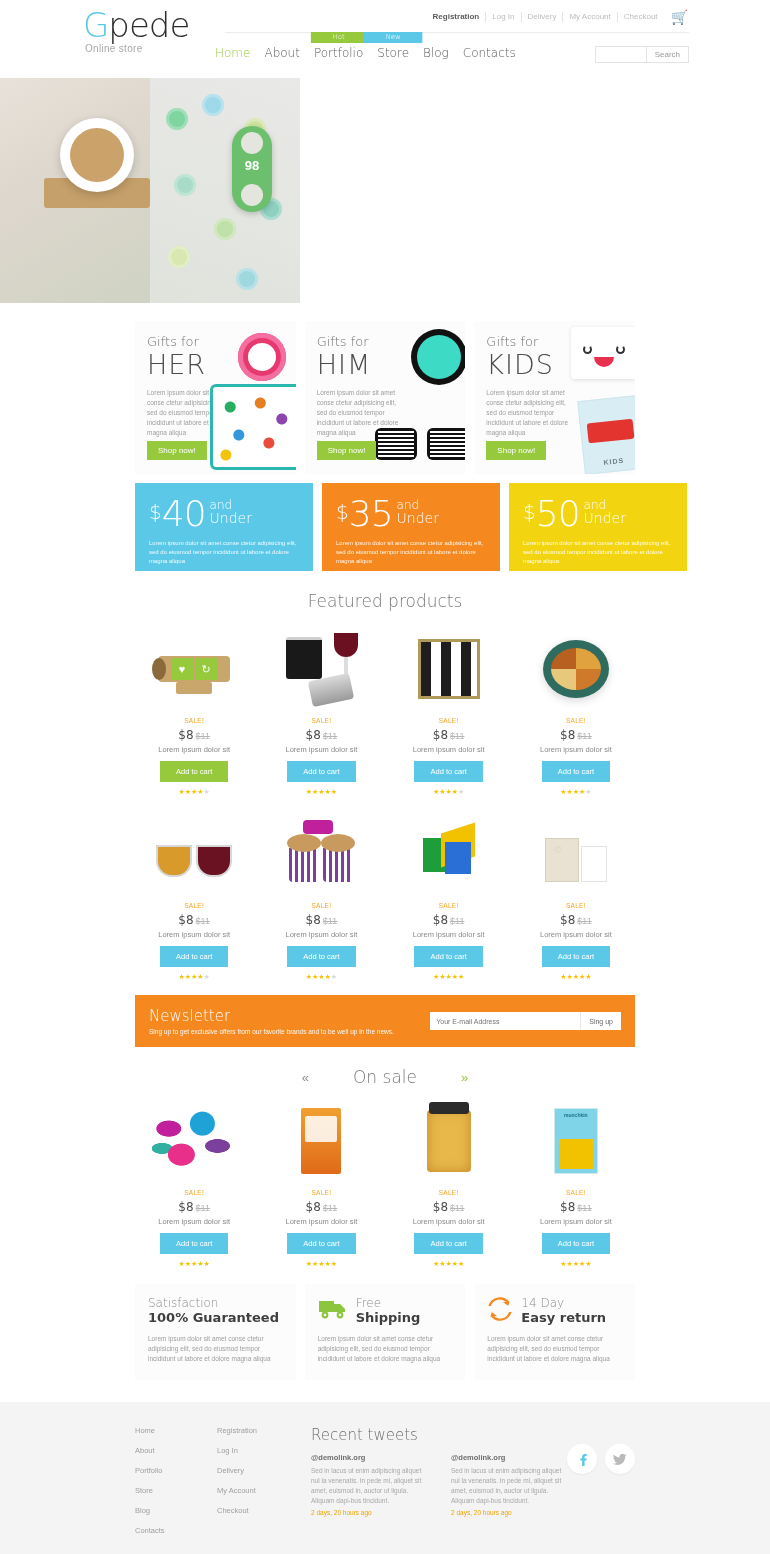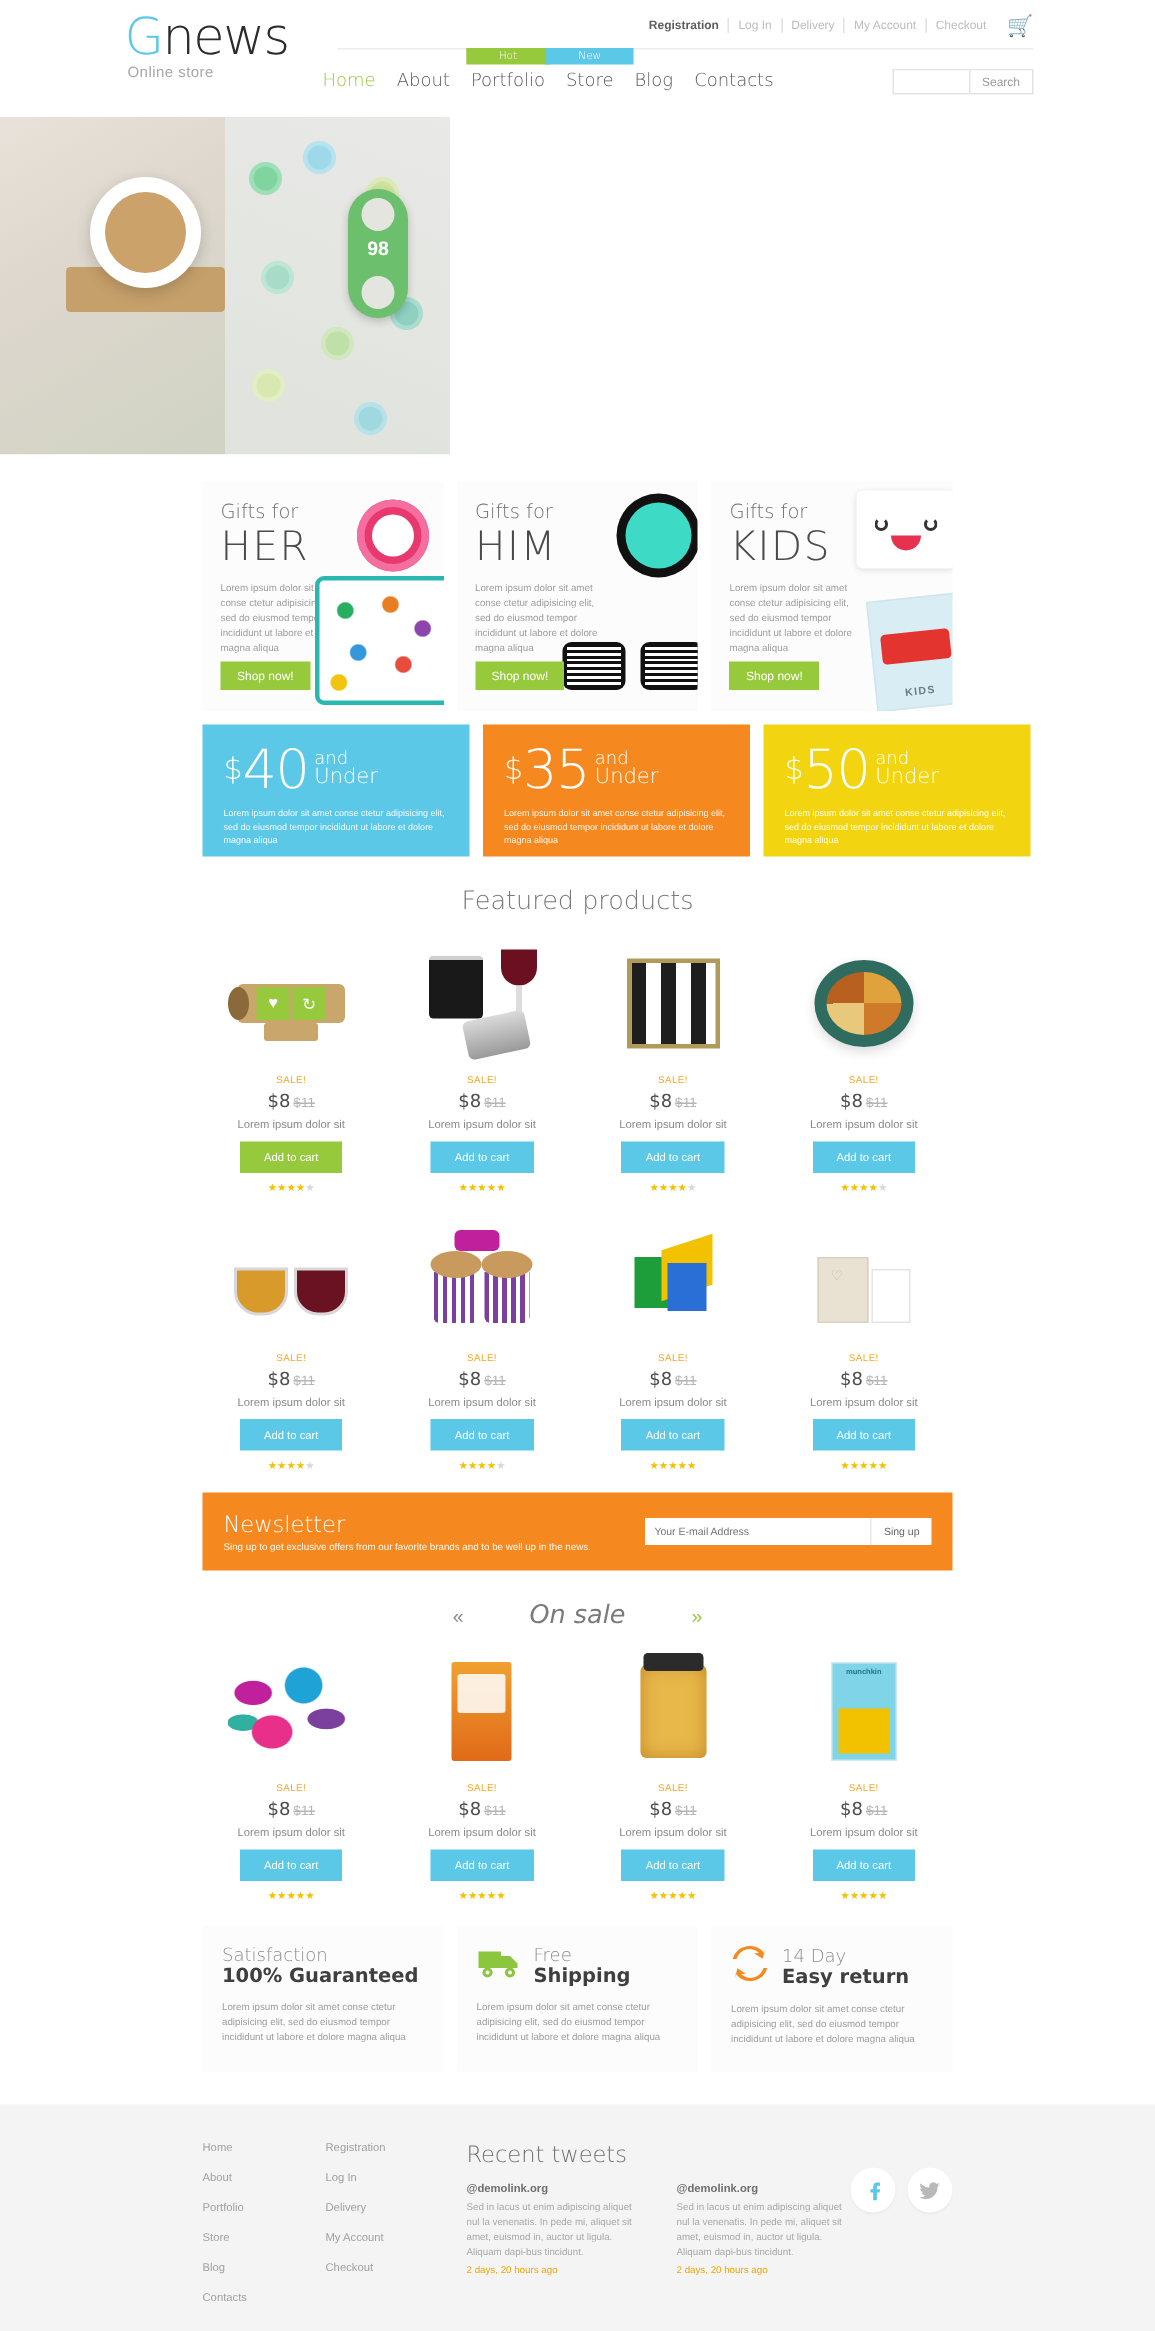--- a/index.html
+++ b/index.html
@@ -126,21 +126,21 @@
   .b-and { margin-left:4px; margin-top:4px; font-family:"DejaVu Sans", sans-serif; font-weight:300;}
   .b-and .a1 { font-size:12px; line-height:12px; display:block;}
   .b-and .a2 { font-size:14px; line-height:15px; display:block;}
   .b-text { font-size:6px; line-height:9px; margin-top:6px; opacity:.92; width: 150px;}
 
   
   .sec-title { text-align:center; font-size: 17px; color:#7a7a7a; font-family:"DejaVu Sans", sans-serif; font-weight:300; padding: 20px 0 14px 0;}
   .onsale-head { display:flex; align-items:center; justify-content:center; gap:44px; padding: 20px 0 10px 0;}
   .onsale-head .arrow { font-size:13px; color:#8d8d8d; cursor:pointer; }
   .onsale-head .arrow.next { color:#97c93d; }
-  .onsale-head .t { font-size:17px; color:#7a7a7a; font-family:"DejaVu Sans", sans-serif; font-weight:300;font-style:italic;}
+  .onsale-head .t { font-size:17px; color:#7a7a7a; font-family:"DejaVu Sans", sans-serif; font-weight:300;}
 
   
   .prow { display:flex; gap: 9px; margin-bottom: 6px;}
   .prod { flex:1; text-align:center; }
   .pimg { height: 88px; position:relative; display:flex; align-items:center; justify-content:center; }
   .hoverbtns { position:absolute; left:50%; top:50%; transform:translate(-50%,-50%); display:flex; gap:2px;}
   .hoverbtns span { width:22px; height:22px; background:#97c93d; color:#fff; font-size:11px; display:flex; align-items:center; justify-content:center;}
   .sale { font-size: 6.5px; color:#f5a623; letter-spacing:.3px; margin-top:4px;}
   .price { margin-top: 1px; }
   .price .now { font-size: 12px; color:#4d4d4d; font-family:"DejaVu Sans", sans-serif;}
@@ -236,21 +236,21 @@
 </style>
 </head>
 <body>
 
 <div class="page">
 
   <div class="header">
     <div class="header-inner">
       <div class="logo-wrap">
         <div class="logo">
-          <span class="g">G</span><span class="rest">news</span>
+          <span class="g">G</span><span class="rest">pede</span>
         </div>
         <div class="logo-sub">Online store</div>
       </div>
 
       <div class="toplinks">
         <a href="#" class="strong">Registration</a>
         <a href="#">Log In</a>
         <a href="#">Delivery</a>
         <a href="#">My Account</a>
         <a href="#">Checkout</a>

